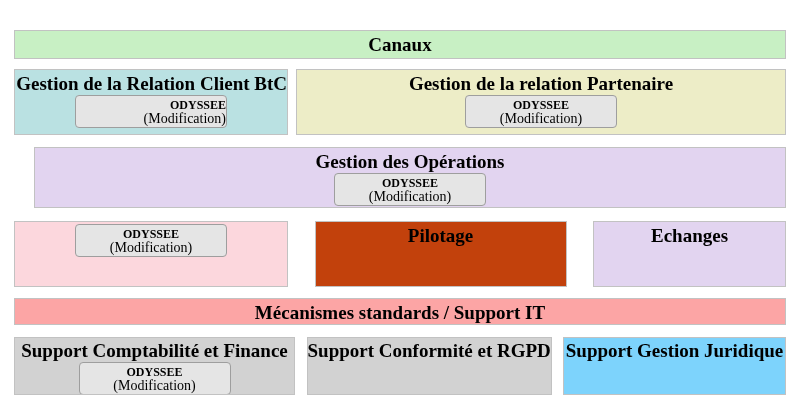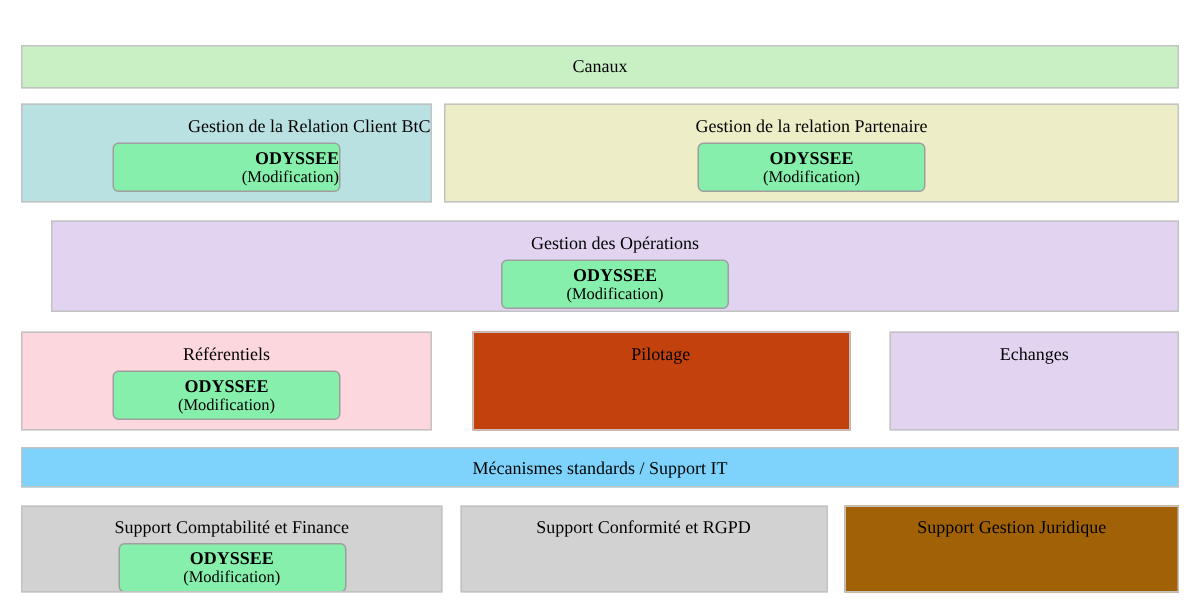--- a/index.html
+++ b/index.html
@@ -42,47 +42,47 @@
   .w-ech   { width: 193px; }
   .w-sup1  { width: 281px; }
   .w-sup2  { width: 245px; }
   .w-sup3  { width: 223px; }
   
   .mb-10 { margin-bottom: 10px; }
   .mb-11 { margin-bottom: 11px; }
   .mb-12 { margin-bottom: 12px; }
   .mb-13 { margin-bottom: 13px; }
   .block-title {
-    font-weight: normal;
-    font-size: 12px;
+    font-weight: bold;
+    font-size: 19px;
     line-height: 18px;
     padding-top: 5px;
     white-space: nowrap;
   }
   .band .block-title {
     padding-top: 0;
     line-height: 27px;
   }
   .h-sm .block-title { padding-top: 4px; }
   .appbox {
     width: 152px;
     height: 33px;
     margin: 2px auto 0 auto;
-    background: #86efac;
+    background: #e5e5e5;
     border: 1px solid #9e9e9e;
     border-radius: 4px;
     padding-top: 2px;
   }
   .app-name {
     font-weight: bold;
     font-size: 12px;
     line-height: 14px;
   }
   .app-status {
-    font-size: 11px;
+    font-size: 14px;
     line-height: 13px;
   }
 </style>
 </head>
 <body>
 
 <div class="canvas">
 
   <div class="row mb-10">
     <div class="block full h-band1 band" style="background-color: rgb(200, 240, 196);">
@@ -112,49 +112,48 @@
       <div class="block-title">Gestion des Opérations</div>
       <div class="appbox">
         <div class="app-name">ODYSSEE</div>
         <div class="app-status">(Modification)</div>
       </div>
     </div>
   </div>
 
   <div class="row mb-11">
     <div class="block w-ref h-lg" style="background-color: rgb(252, 215, 221);">
-      <div class="block-title">Référentiels</div>
       <div class="appbox">
         <div class="app-name">ODYSSEE</div>
         <div class="app-status">(Modification)</div>
       </div>
     </div>
     <div class="block w-pil h-lg" style="background-color: #c2410c;">
       <div class="block-title">Pilotage</div>
     </div>
     <div class="block w-ech h-lg" style="background-color: rgb(226, 212, 240);">
       <div class="block-title">Echanges</div>
     </div>
   </div>
 
   <div class="row mb-12">
-    <div class="block full h-band2 band" style="background-color: #7dd3fc;">
+    <div class="block full h-band2 band" style="background-color: #fca5a5;">
       <div class="block-title">Mécanismes standards / Support IT</div>
     </div>
   </div>
 
   <div class="row">
     <div class="block w-sup1 h-sm" style="background-color: rgb(210, 210, 210);">
       <div class="block-title">Support Comptabilité et Finance</div>
       <div class="appbox">
         <div class="app-name">ODYSSEE</div>
         <div class="app-status">(Modification)</div>
       </div>
     </div>
     <div class="block w-sup2 h-sm" style="background-color: rgb(210, 210, 210);">
       <div class="block-title">Support Conformité et RGPD</div>
     </div>
-    <div class="block w-sup3 h-sm" style="background-color: #a16207;">
+    <div class="block w-sup3 h-sm" style="background-color: #7dd3fc;">
       <div class="block-title">Support Gestion Juridique</div>
     </div>
   </div>
 
 </div>
 
 </body></html>

